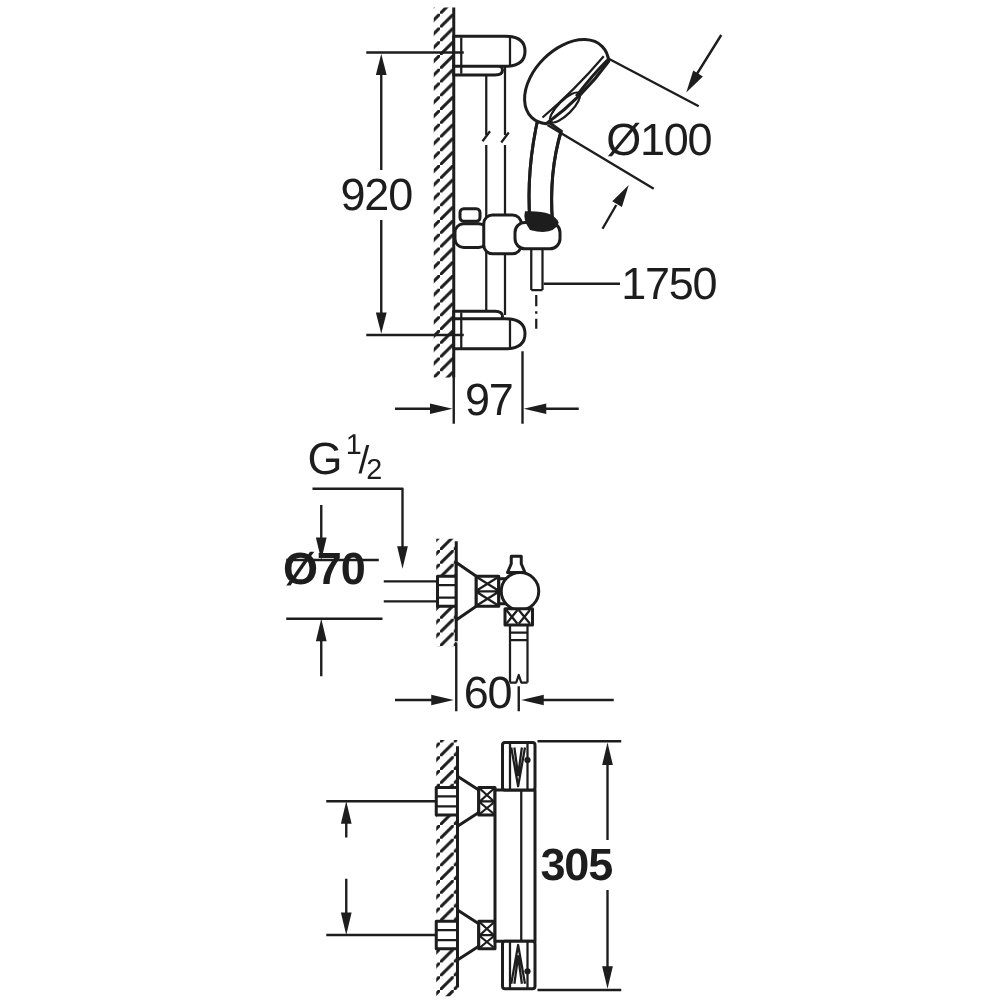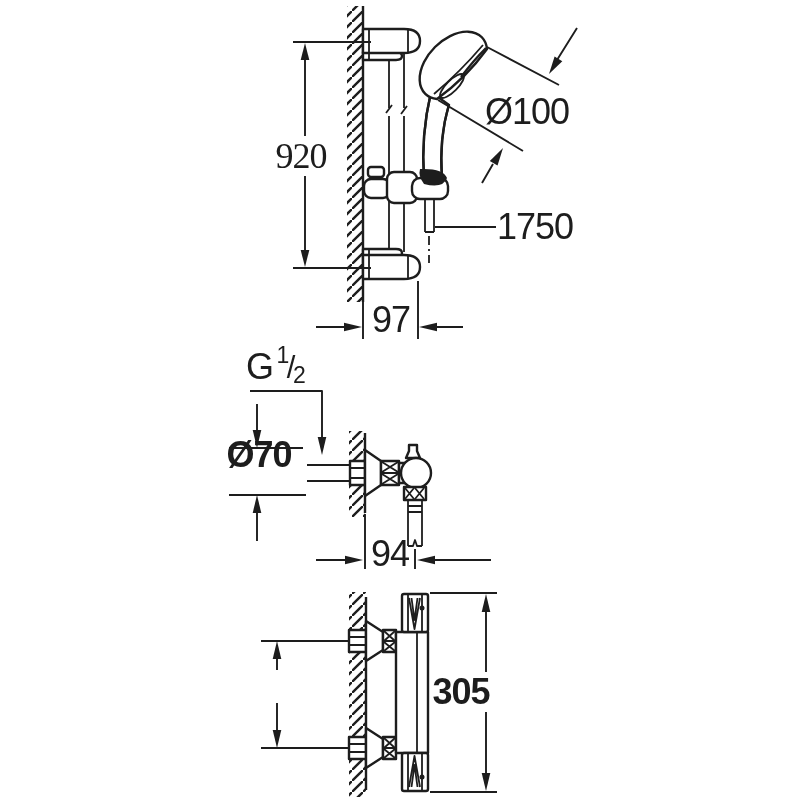--- a/index.html
+++ b/index.html
@@ -189,35 +189,35 @@
       <polygon class="arrow" points="277,641 272.7,659 281.3,659"></polygon>
       <polygon class="arrow" points="277,748 272.7,730 281.3,730"></polygon>
 
       <path class="dim" d="M430,593 H497 M430,792 H497"></path>
       <path class="dim" d="M486,611 V672 M486,712 V774"></path>
       <polygon class="arrow" points="486,594 481.7,612 490.3,612"></polygon>
       <polygon class="arrow" points="486,791 481.7,773 490.3,773"></polygon>
     </g>
   </svg>
 
-  <div class="label" style="left:301px;top:156px;font-family:Liberation Serif, serif;">920</div>
+  <div class="label" style="left:301px;top:156px;">920</div>
 
   <div class="label" style="left:527px;top:112px;">Ø100</div>
 
   <div class="label" style="left:535px;top:227px;">1750</div>
 
   <div class="label" style="left:391px;top:320px;">97</div>
 
   <div class="thread-label">
     <span class="g-main">G</span>
     <span class="g-sup">1</span>
     <span class="g-slash">/</span>
     <span class="g-sub">2</span>
   </div>
 
   <div class="label" style="left:259px;top:455px;font-weight:bold;">Ø70</div>
 
-  <div class="label" style="left:390px;top:554px;">94</div>
+  <div class="label" style="left:390px;top:554px;">60</div>
 
 
   <div class="label" style="left:461px;top:692px;font-weight:bold;">305</div>
 
 </div>
 
 </body></html>

